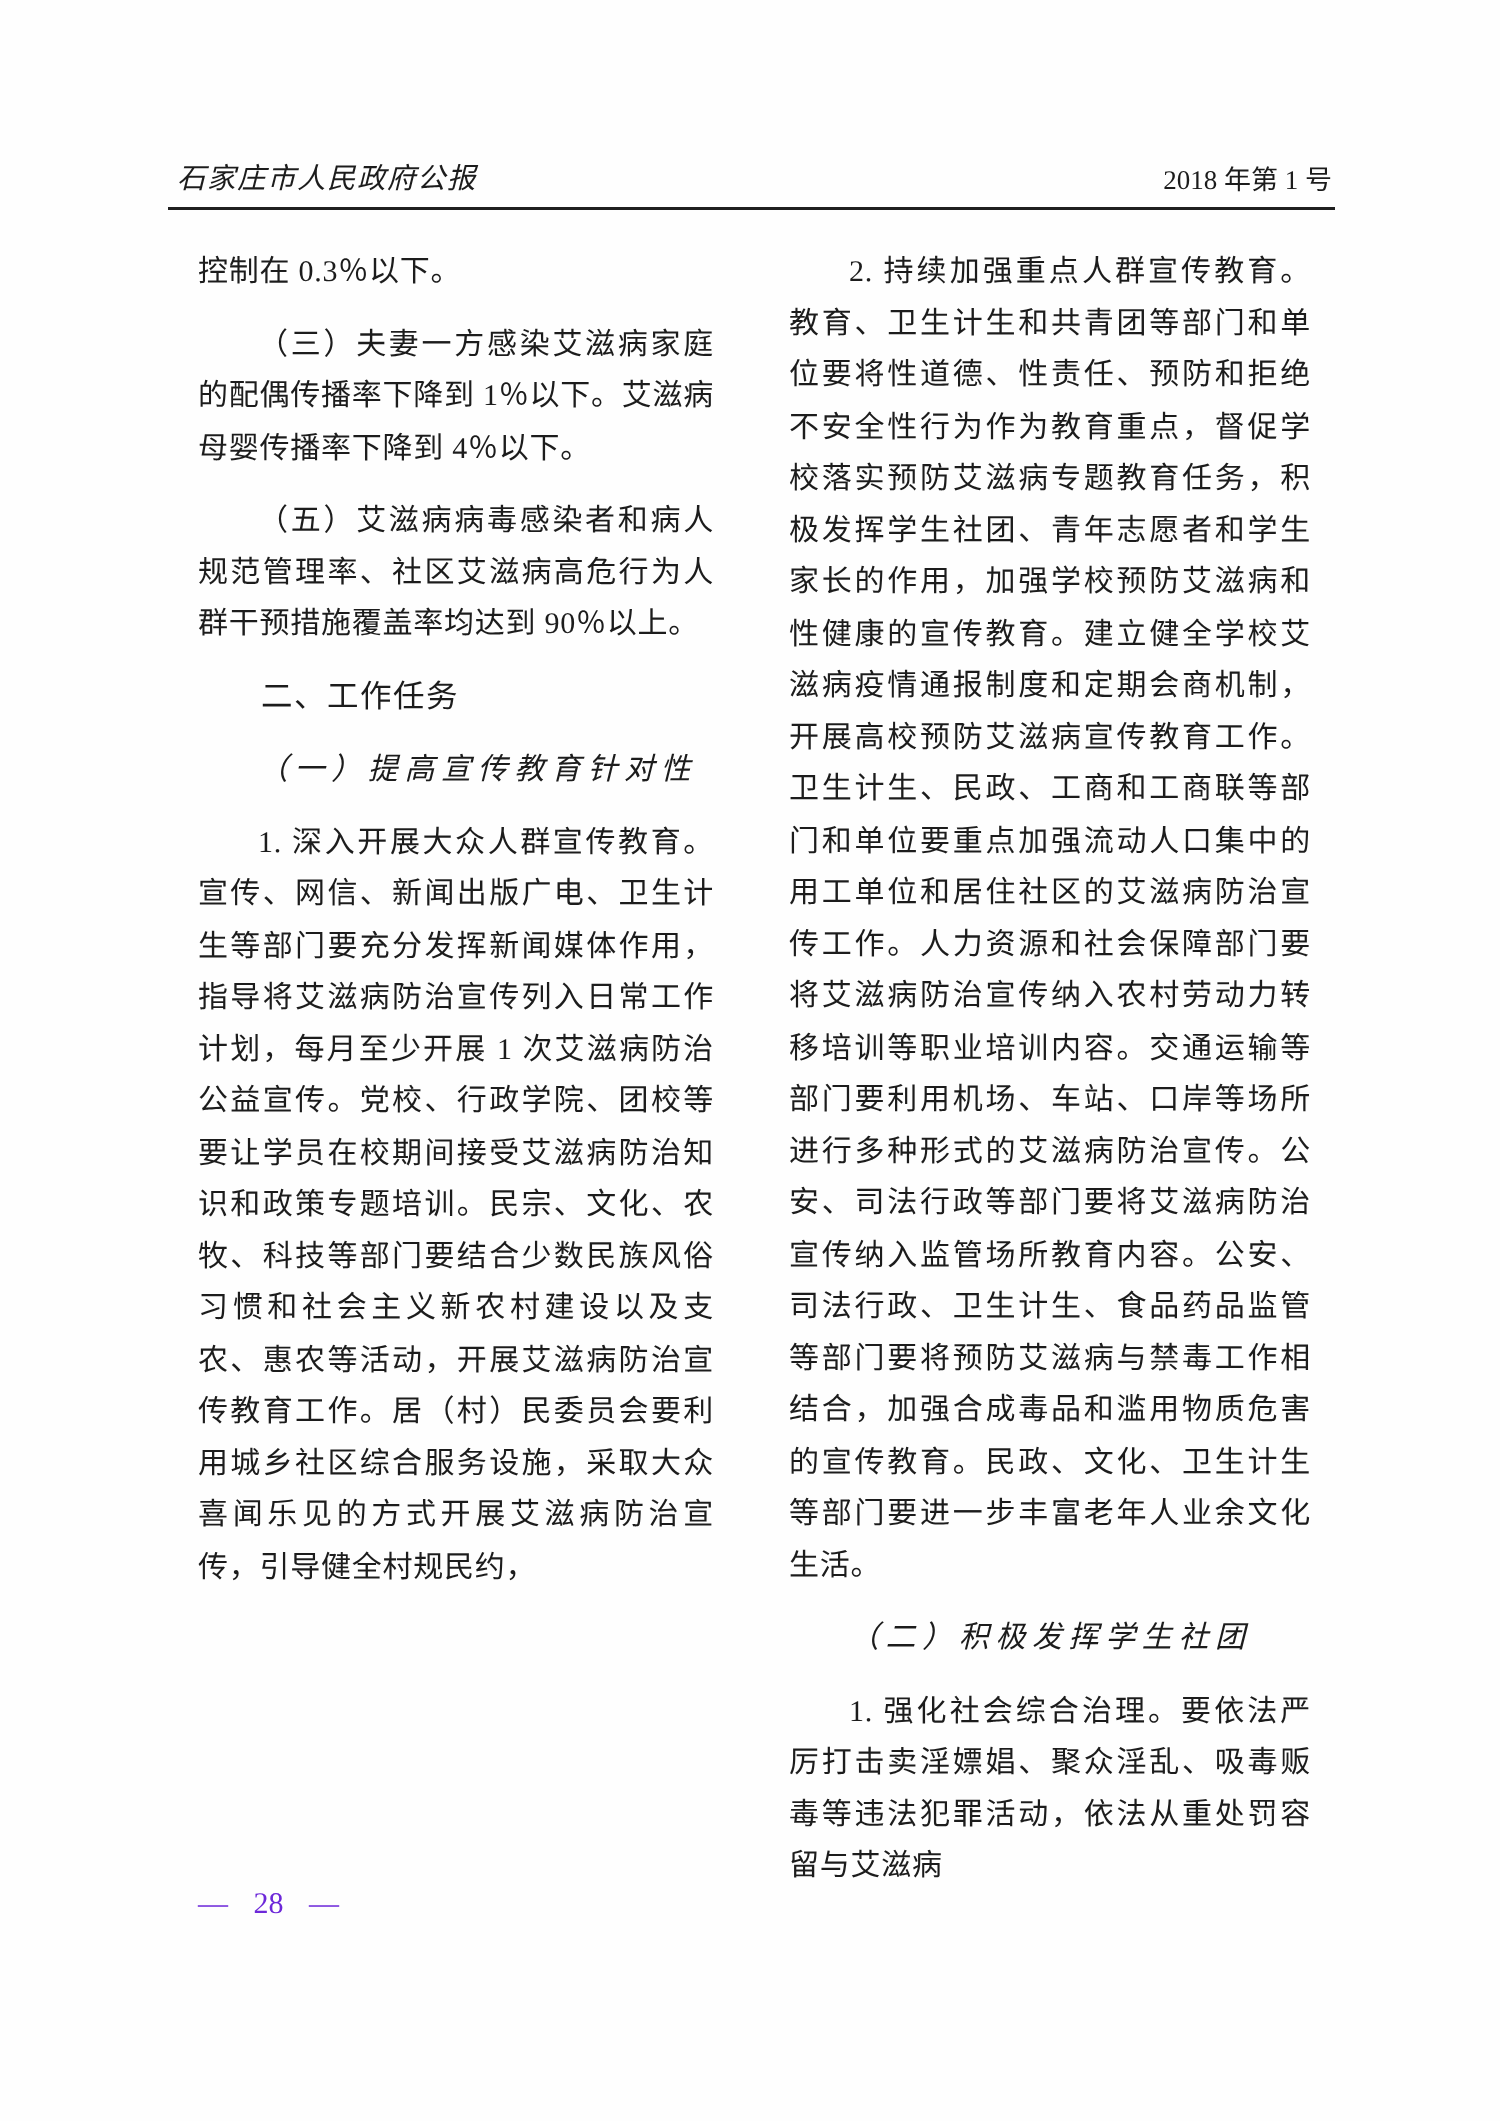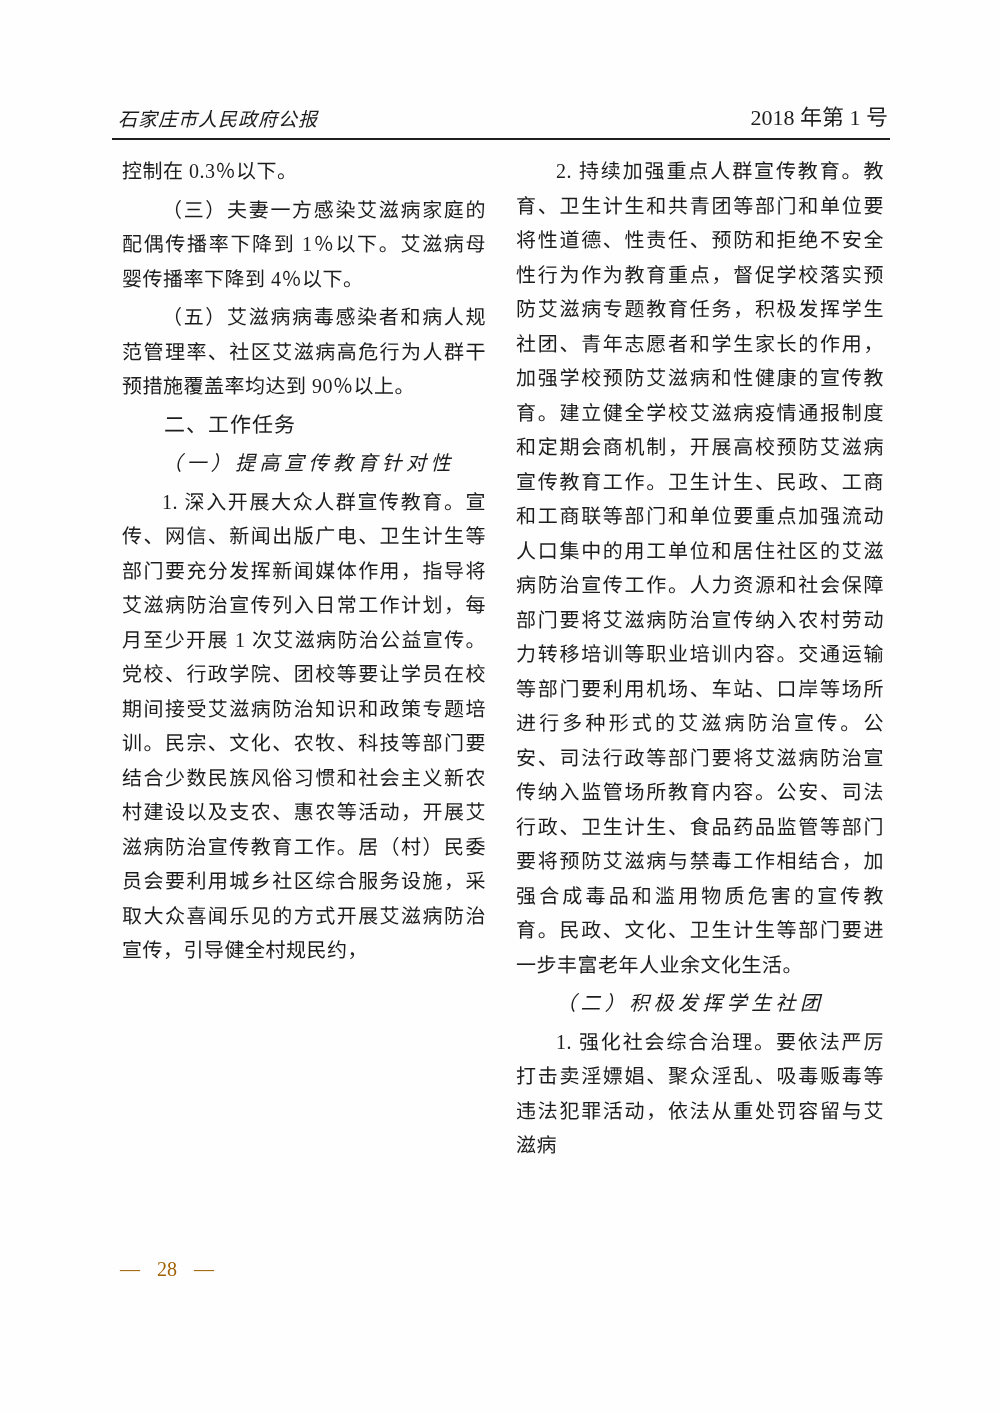--- a/index.html
+++ b/index.html
@@ -32,60 +32,60 @@
     font-size: 19px;
     font-style: italic;
     letter-spacing: 1px;
     white-space: nowrap;
     margin-top: 36px;
   }
   .page-header .issue-no {
     position: absolute;
     right: 2px;
     bottom: 7px;
-    font-size: 22px;
+    font-size: 18px;
     white-space: nowrap;
   }
   
   .col {
     position: absolute;
     top: 150px;
     font-size: 20px;
     line-height: 34.5px;
     letter-spacing: 0.5px;
     text-align: justify;
     text-justify: inter-character;
   }
   .col-left  { left: 118px; width: 372px; }
   .col-right { left: 512px; width: 376px; }
   .col p {
-    margin: 4px;
+    margin: 14px;
     padding: 0;
     text-indent: 2em;
   }
   .col p.noindent { text-indent: 0; }
   .col p.h-bold {
     font-family: "Liberation Sans", "DejaVu Sans", sans-serif;
     font-weight: normal;
     font-size: 21px;
     text-align: left;
     letter-spacing: 1px;
   }
   .col p.h-kai {
     font-style: italic;
     letter-spacing: 0.22em;
     text-align: left;
   }
   
   .page-footer {
     position: absolute;
-    left: 120px;
+    left: 132px;
     top: 1258px;
     font-size: 20px;
-    color: #a16207;
+    color: #6d28d9;
     word-spacing: 12px;
     white-space: nowrap;
   }
 </style>
 </head>
 <body>
 
 <div class="page">
 
   <div class="page-header">

